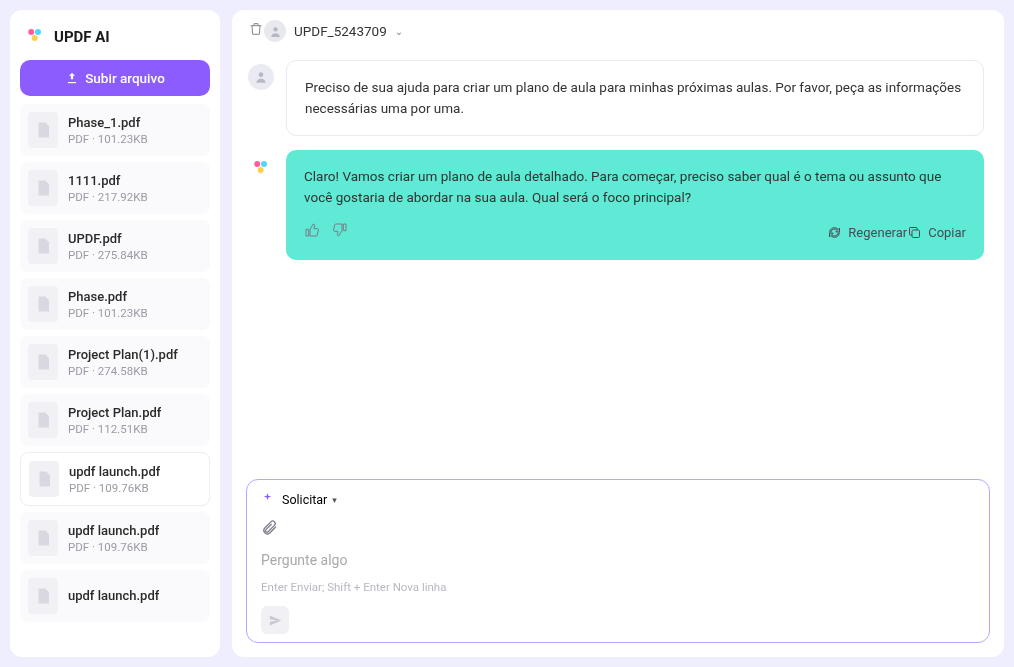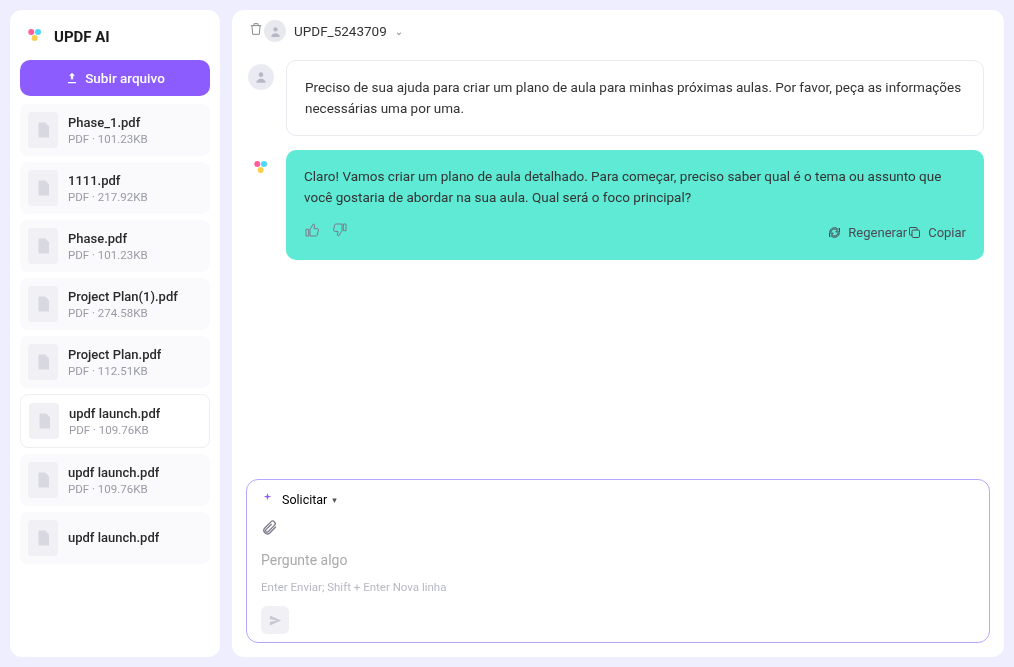--- a/index.html
+++ b/index.html
@@ -102,20 +102,31 @@
         <span class="file-meta">PDF · 217.92KB</span>
       </div>
     </div>
     <div class="file-item">
       <div class="file-icon">
           <svg viewBox="0 0 24 24">
             <path d="M6 2h9l5 5v15H6V2z"></path>
           </svg>
         </div>
       <div class="file-info">
+        <span class="file-name">UPDF.pdf</span>
+        <span class="file-meta">PDF · 275.84KB</span>
+      </div>
+    </div>
+    <div class="file-item">
+      <div class="file-icon">
+          <svg viewBox="0 0 24 24">
+            <path d="M6 2h9l5 5v15H6V2z"></path>
+          </svg>
+        </div>
+      <div class="file-info">
         <span class="file-name">Phase.pdf</span>
         <span class="file-meta">PDF · 101.23KB</span>
       </div>
     </div>
     <div class="file-item">
       <div class="file-icon">
           <svg viewBox="0 0 24 24">
             <path d="M6 2h9l5 5v15H6V2z"></path>
           </svg>
         </div>

